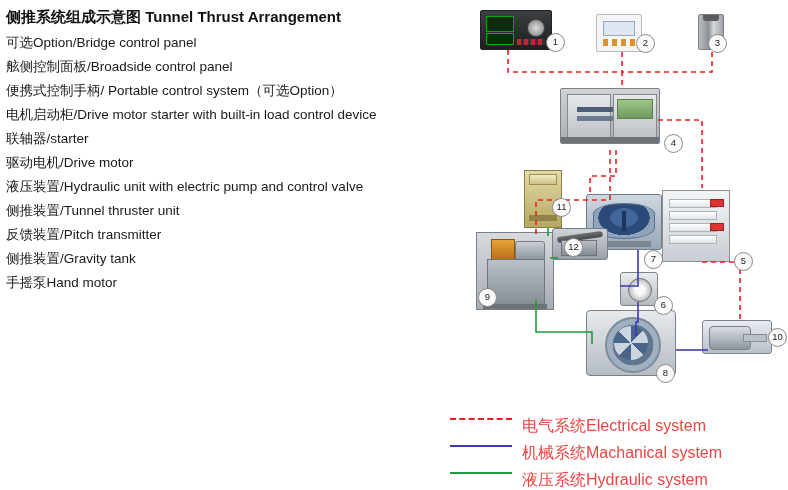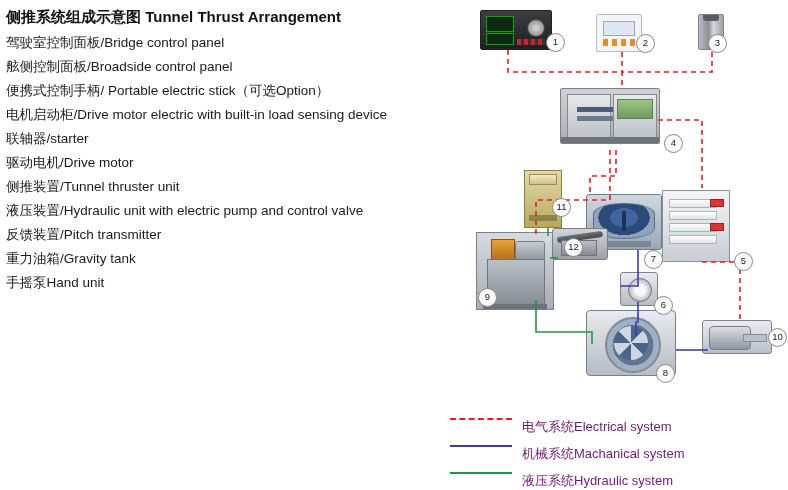--- a/index.html
+++ b/index.html
@@ -88,22 +88,22 @@
     width: 62px;
     height: 2px;
     margin-right: 10px;
     flex: none;
   }
   .key-swatch.dashed {
     height: 0;
     border-top: 2px dashed #ee1c24;
   }
   .key-label {
-    font-size: 13px;
-    color: #701a75;
+    font-size: 16px;
+    color: #ef4444;
     white-space: nowrap;
     margin-top: 16px;
   }
 
   
   .dev-bridge-panel {
     background: linear-gradient(#3c3f42, #1d1f21);
     border: 1px solid #222;
     border-radius: 2px;
   }
@@ -302,31 +302,31 @@
     background: linear-gradient(#b8bec4,#848b91); border: 1px solid #6d7379;
   }
 </style>
 </head>
 <body>
 
 <div id="page">
 
   <div class="legend-list">
     <div class="legend-title">侧推系统组成示意图 Tunnel Thrust Arrangement</div>
-    <div class="legend-item">驾驶室控制面板/Bridge control panel</div>
+    <div class="legend-item">可选Option/Bridge control panel</div>
     <div class="legend-item">舷侧控制面板/Broadside control panel</div>
-    <div class="legend-item">便携式控制手柄/ Portable electric stick（可选Option）</div>
-    <div class="legend-item">电机启动柜/Drive motor electric with built-in load sensing device</div>
+    <div class="legend-item">便携式控制手柄/ Portable control system（可选Option）</div>
+    <div class="legend-item">电机启动柜/Drive motor starter with built-in load control device</div>
     <div class="legend-item">联轴器/starter</div>
     <div class="legend-item">驱动电机/Drive motor</div>
+    <div class="legend-item">液压装置/Hydraulic unit with electric pump and control valve</div>
     <div class="legend-item">侧推装置/Tunnel thruster unit</div>
-    <div class="legend-item">液压装置/Hydraulic unit with electric pump and control valve</div>
     <div class="legend-item">反馈装置/Pitch transmitter</div>
-    <div class="legend-item">重力油箱/Gravity tank</div>
-    <div class="legend-item">手摇泵Hand unit</div>
+    <div class="legend-item">侧推装置/Gravity tank</div>
+    <div class="legend-item">手摇泵Hand motor</div>
   </div>
 
   <div class="diagram">
 
     <div class="lines">
       <svg viewBox="0 0 348 490" width="348" height="490" xmlns="http://www.w3.org/2000/svg">
         <g fill="none" stroke="#ee1c24" stroke-width="1.6" stroke-dasharray="5,4">
 
           <path d="M68 50 L68 72 L182 72 L182 88"></path>
 

